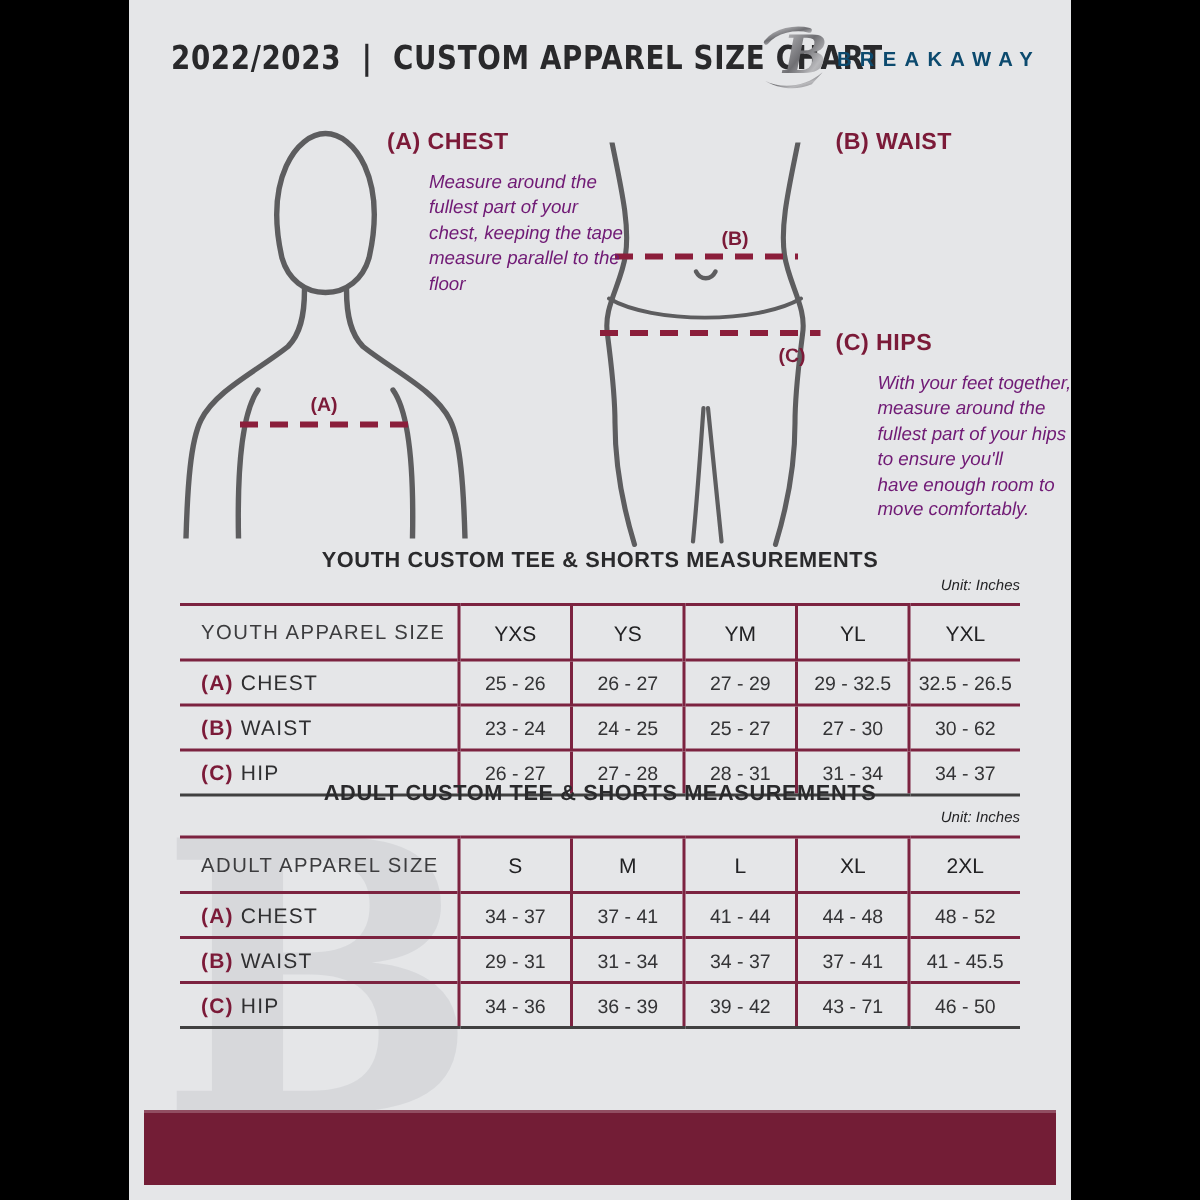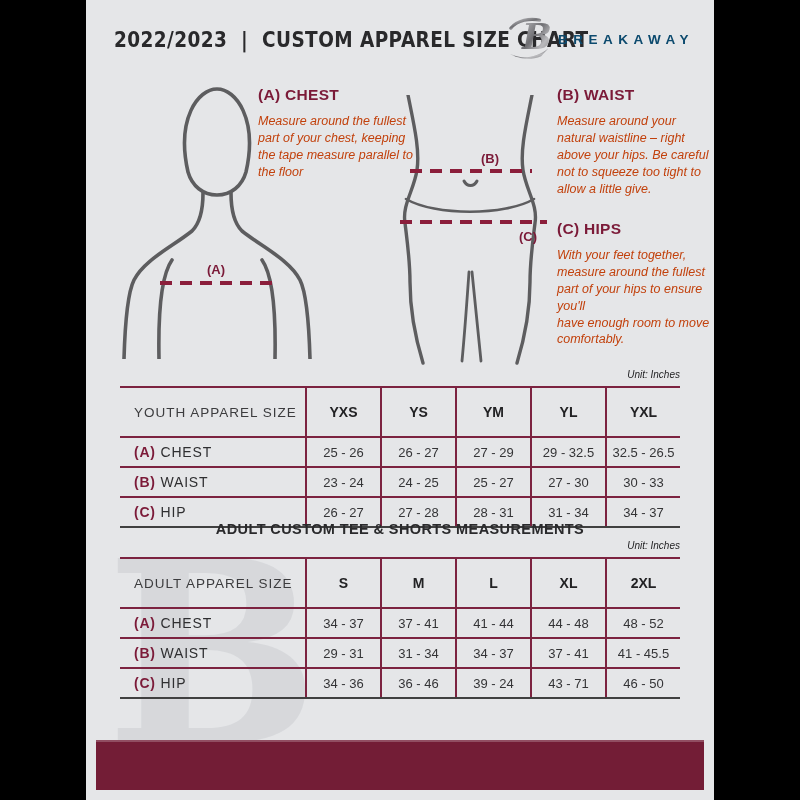--- a/index.html
+++ b/index.html
@@ -19,40 +19,40 @@
   .fig{ position:absolute; }
   .fig-torso{ left:24px; top:84px; }
   .fig-lower{ left:304px; top:95px; }
 
   
   .guide{ position:absolute; }
   .g-chest{ left:172px; top:86px; width:162px; }
   .g-waist{ left:471px; top:86px; width:152px; }
   .g-hips{ left:471px; top:220px; width:158px; }
   .g-head{ font-size:15.5px; font-weight:bold; color:#7b1a38; letter-spacing:.3px; margin-bottom:9px; }
-  .g-body{ font-size:12.5px; font-style:italic; line-height:1.35; color:#c2410c; white-space:pre-line; }
+  .g-body{ font-size:12.5px; font-style:italic; line-height:1.35; color:#701a75; white-space:pre-line;margin-left:28px; }
 
   
   .watermark{ position:absolute; left:20px; top:528px; font-size:252px; line-height:1;
     font-family:"DejaVu Serif", serif; font-weight:bold; color:#caccd0; opacity:.5; z-index:0; }
 
   
   .tbl-block{ position:absolute; left:34px; width:560px; z-index:1; }
   .tb-youth{ top:366px; }
   .tb-adult{ top:521px; }
   .tbl-title{ text-align:center; font-size:14.5px; font-weight:bold; color:#2a2a2c; letter-spacing:.4px; }
   .tbl-unit{ text-align:right; font-size:10px; font-style:italic; color:#232325; margin-top:3px; }
   table{ border-collapse:collapse; table-layout:fixed; width:560px; margin-top:6px; background:transparent; }
   td{ border-top:2px solid #7c2340; text-align:center; vertical-align:middle;
       font-size:13px; color:#343436; }
   td + td{ border-left:2px solid #7c2340; }
   tr:last-child td{ border-bottom:2px solid #404040; }
-  tr.head{ height:50px; }
+  tr.head{ height:37px; }
   tr.row{ height:30px; }
-  tr.head td{ font-weight:bold; font-size:14px; color:#222224; }
+  tr.head td{ font-weight:normal; font-size:14px; color:#222224; }
   tr.head td.lbl{ font-weight:normal; font-size:13.5px; letter-spacing:1px; color:#3c3c3e; }
   td.lbl{ text-align:left; padding-left:14px; }
   tr.row td.lbl{ font-size:14px; letter-spacing:.8px; color:#2f2f31; }
   .pfx{ font-weight:bold; color:#7b1a38; }
 
   
   .footer-bar{ position:absolute; left:10px; top:740px; width:608px; height:50px;
     background:#731d36; z-index:2; box-shadow:inset 0 2px 0 rgba(255,255,255,.22); }
 </style>
 </head>
@@ -103,31 +103,31 @@
       <line x1="10" y1="127" x2="157" y2="127" stroke="#8b1e3b" stroke-width="4" stroke-dasharray="12 8"></line>
       <text x="138" y="146" text-anchor="middle" font-size="13" font-weight="bold" fill="#7b1a38" font-family="Liberation Sans, sans-serif">(C)</text>
     </svg>
 
     <div class="guide g-chest">
       <div class="g-head">(A) CHEST</div>
       <div class="g-body">Measure around the fullest part of your chest, keeping the tape measure parallel to the floor</div>
     </div>
     <div class="guide g-waist">
       <div class="g-head">(B) WAIST</div>
-      <div class="g-body">Measure around your natural waistline – right above your hips. Be careful not to squeeze too tight to allow a little give.</div>
     </div>
     <div class="guide g-hips">
       <div class="g-head">(C) HIPS</div>
       <div class="g-body">With your feet together, measure around the fullest part of your hips to ensure you'll
 have enough room to move comfortably.</div>
     </div>
 
     <div class="watermark">B</div>
 
     <div class="tbl-block tb-youth">
+      <div class="tbl-title">YOUTH CUSTOM TEE &amp; SHORTS MEASUREMENTS</div>
       <div class="tbl-unit">Unit: Inches</div>
       <table>
         <colgroup>
             <col style="width:186px">
             <col style="width:75px">
             <col style="width:75px">
             <col style="width:75px">
             <col style="width:75px">
             <col style="width:74px">
           </colgroup>
@@ -147,21 +147,21 @@
           <td>27 - 29</td>
           <td>29 - 32.5</td>
           <td>32.5 - 26.5</td>
         </tr>
         <tr class="row">
           <td class="lbl"><span class="pfx">(B)</span> <span>WAIST</span></td>
           <td>23 - 24</td>
           <td>24 - 25</td>
           <td>25 - 27</td>
           <td>27 - 30</td>
-          <td>30 - 33</td>
+          <td>30 - 62</td>
         </tr>
         <tr class="row">
           <td class="lbl"><span class="pfx">(C)</span> <span>HIP</span></td>
           <td>26 - 27</td>
           <td>27 - 28</td>
           <td>28 - 31</td>
           <td>31 - 34</td>
           <td>34 - 37</td>
         </tr>
       </tbody>
@@ -201,22 +201,22 @@
           <td class="lbl"><span class="pfx">(B)</span> <span>WAIST</span></td>
           <td>29 - 31</td>
           <td>31 - 34</td>
           <td>34 - 37</td>
           <td>37 - 41</td>
           <td>41 - 45.5</td>
         </tr>
         <tr class="row">
           <td class="lbl"><span class="pfx">(C)</span> <span>HIP</span></td>
           <td>34 - 36</td>
-          <td>36 - 46</td>
-          <td>39 - 24</td>
+          <td>36 - 39</td>
+          <td>39 - 42</td>
           <td>43 - 71</td>
           <td>46 - 50</td>
         </tr>
       </tbody>
         </table>
     </div>
 
     <div class="footer-bar"></div>
 
   </div>

